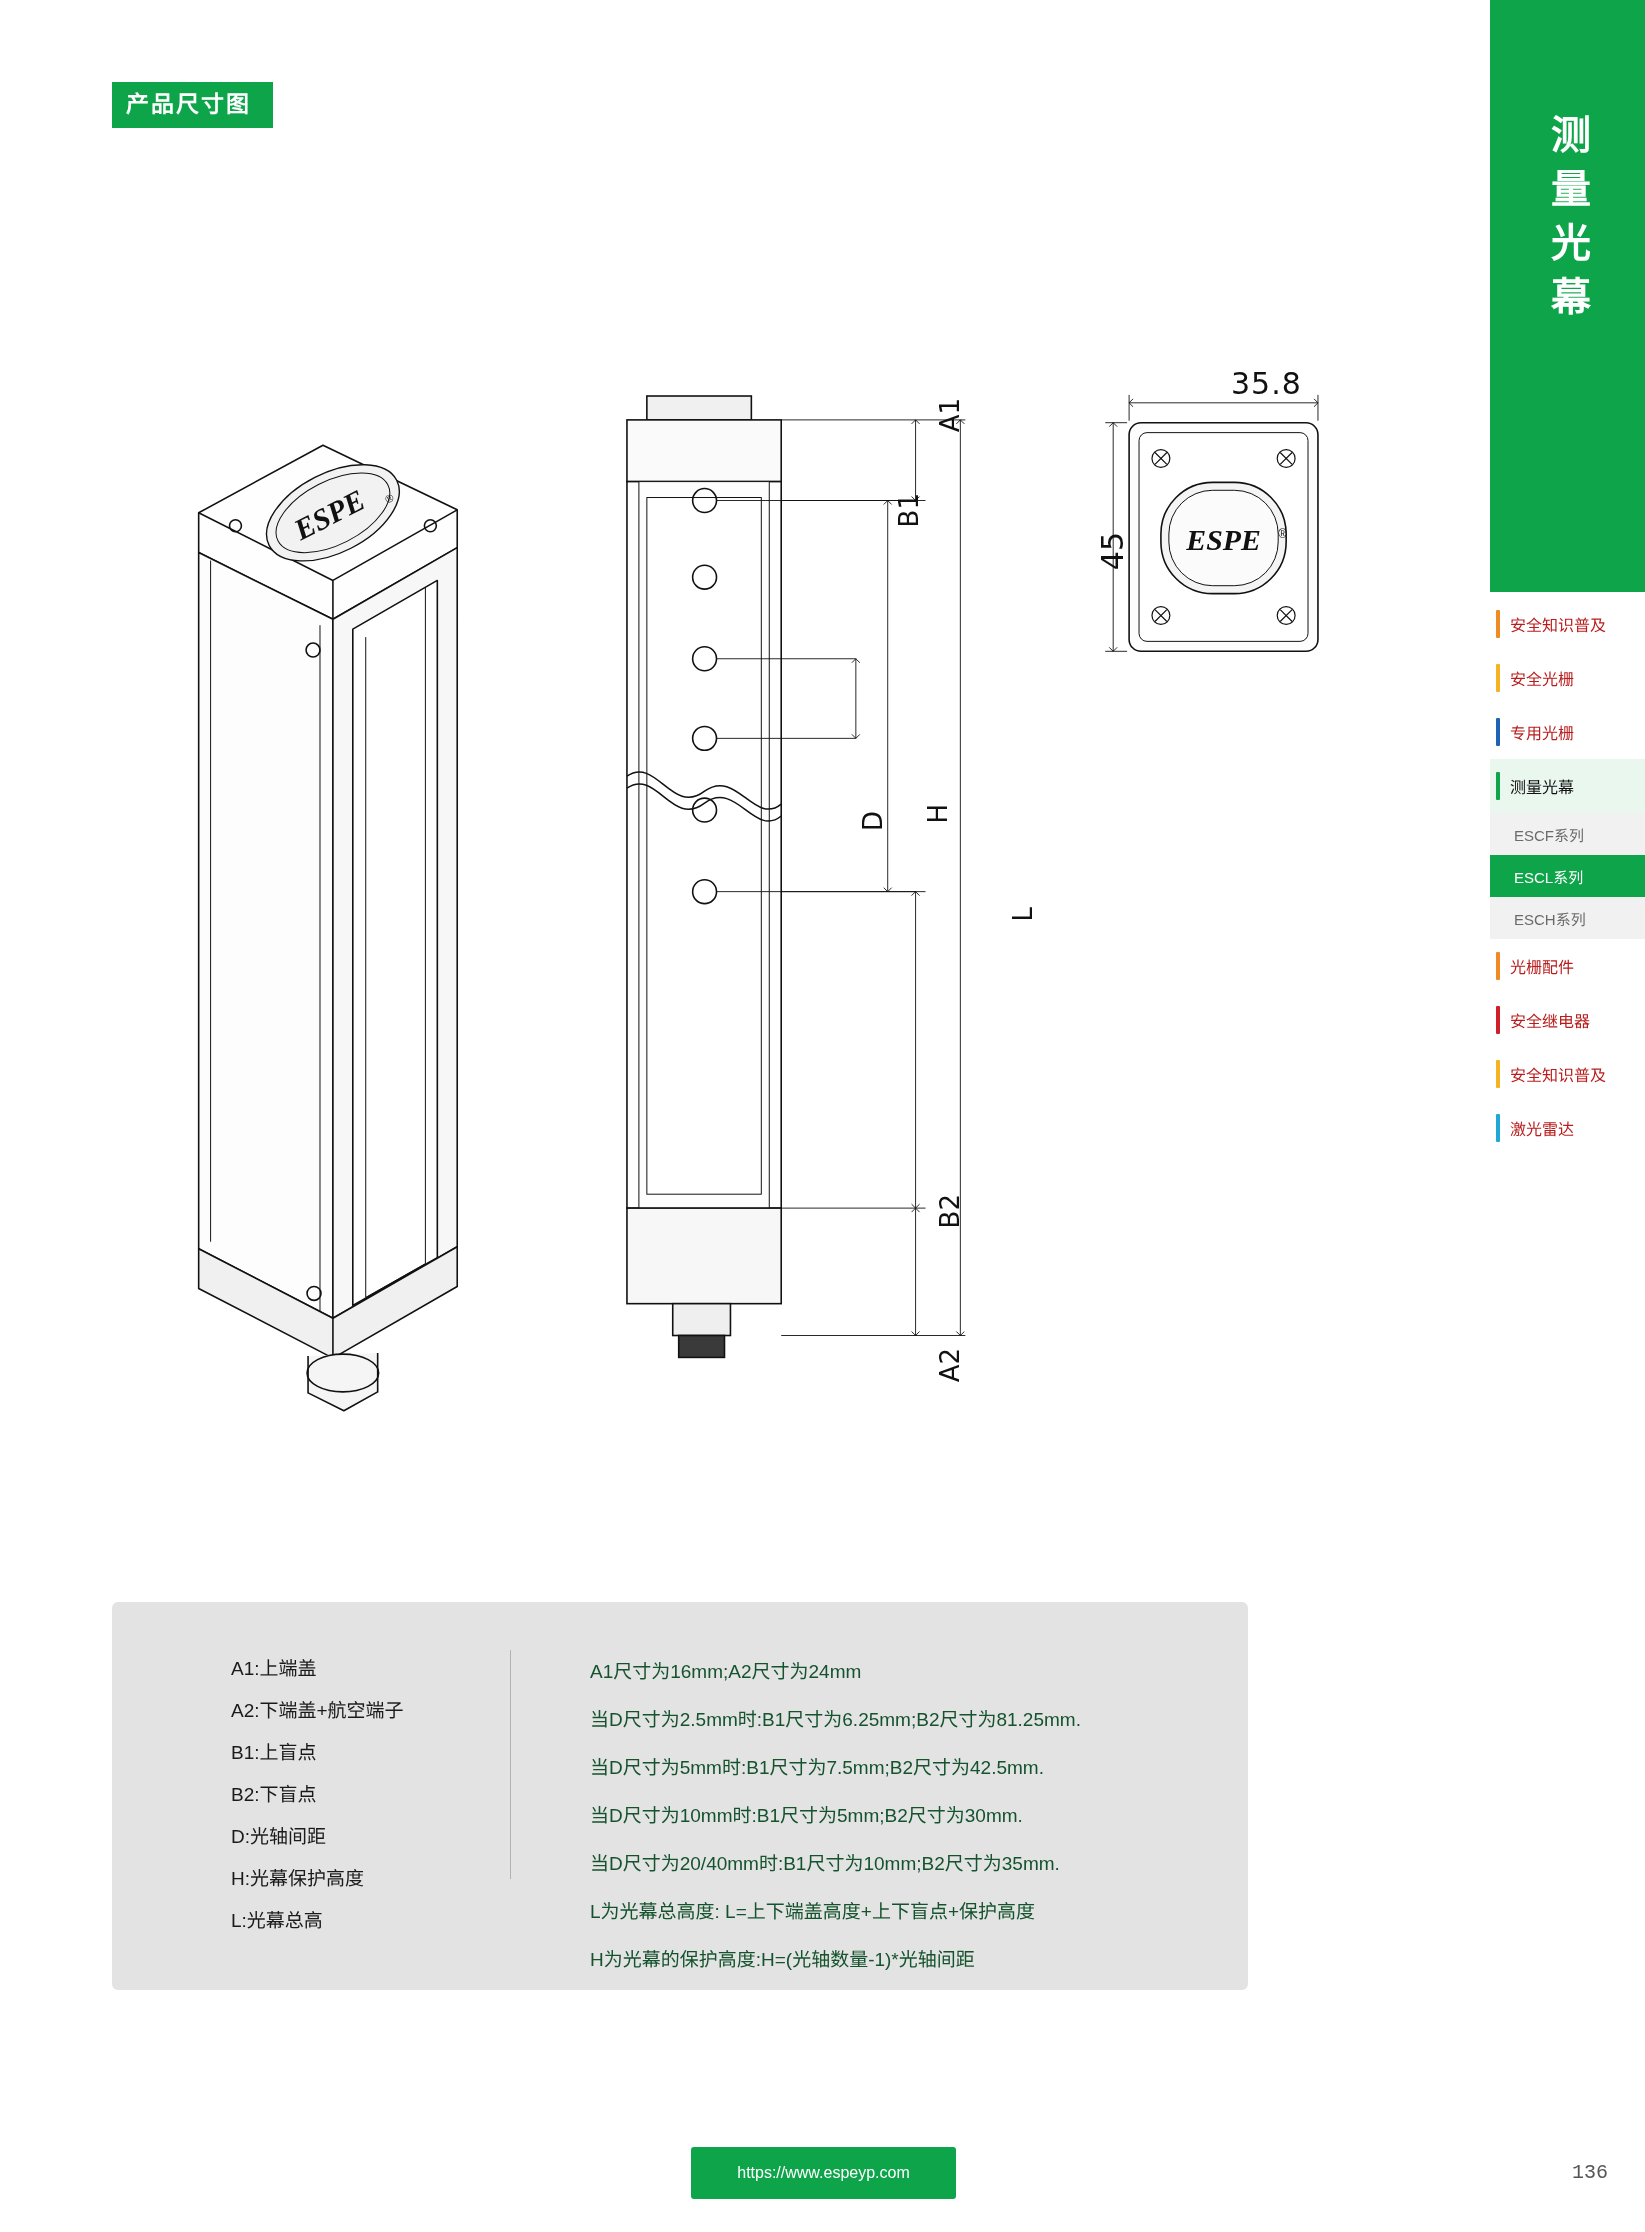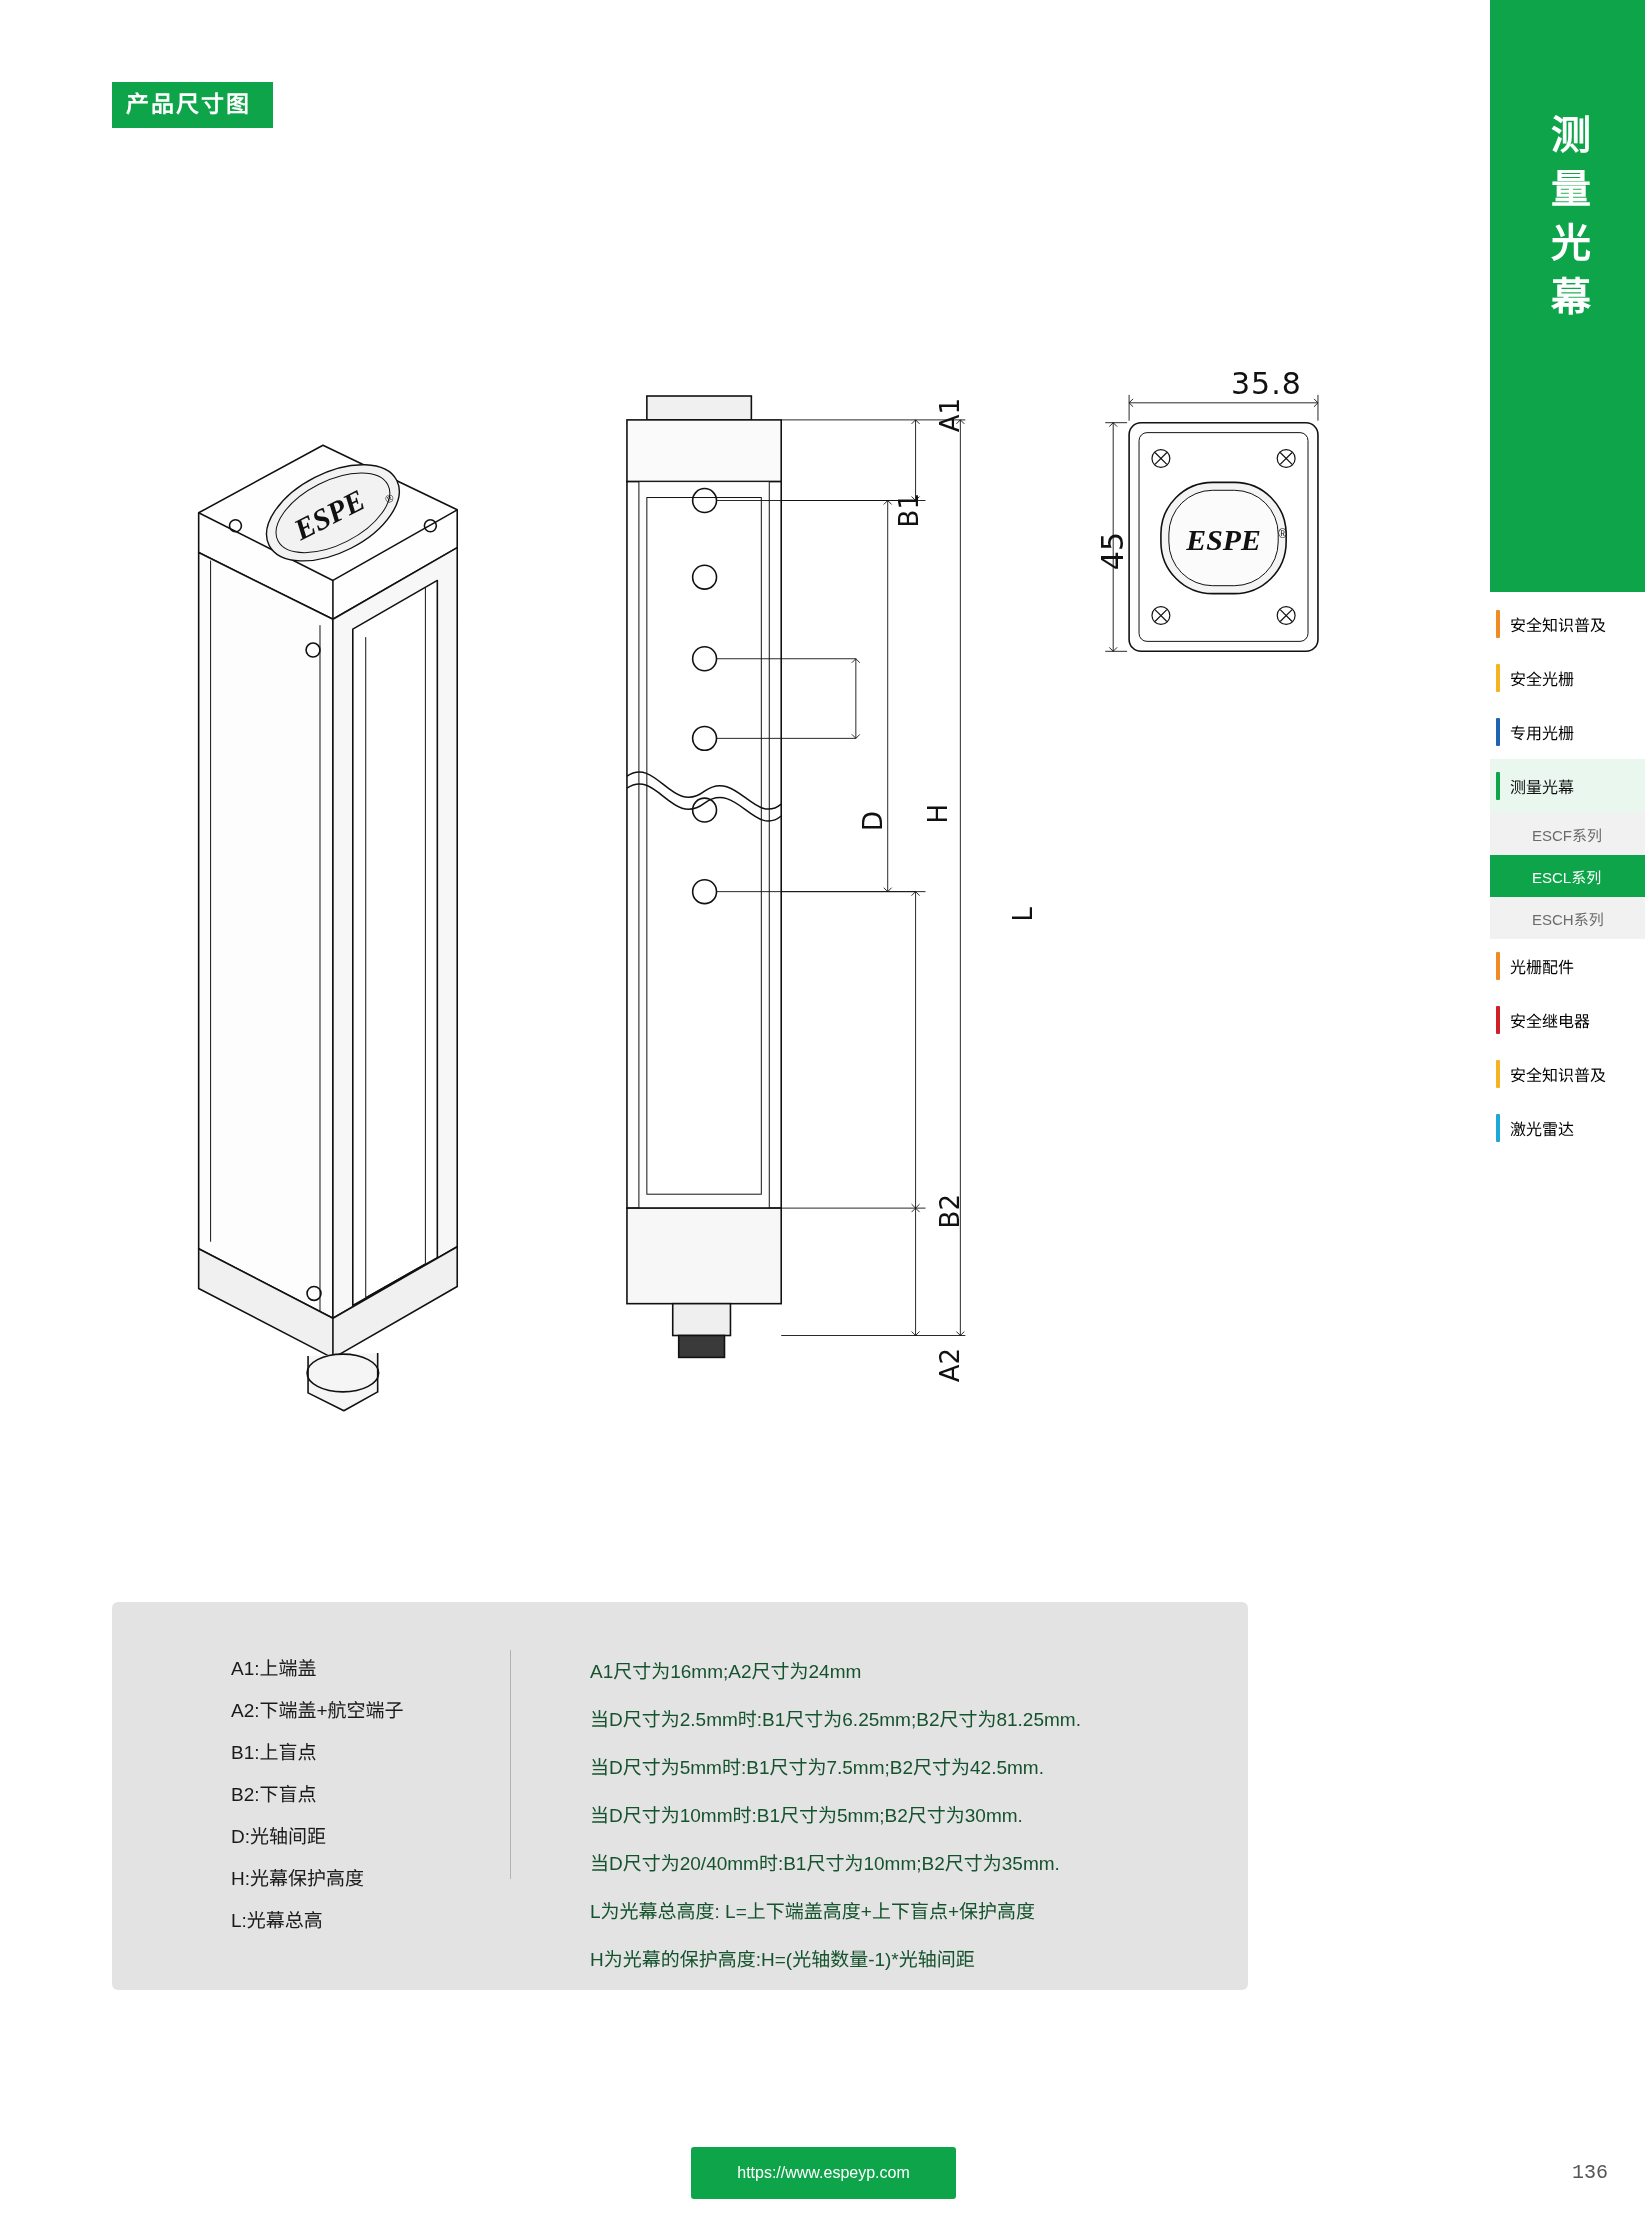--- a/index.html
+++ b/index.html
@@ -36,30 +36,30 @@
     margin-top:-149px;
   }
   .side-menu{
     position:absolute;left:0;top:597px;width:156px;
   }
   .side-item{
     position:relative;
     height:54px;
     display:flex;align-items:center;
     padding-left:20px;
-    font-size:16px;color:#000000;
+    font-size:16px;color:#b91c1c;
     box-sizing:border-box;
     background:#ffffff;
   }
   .side-item .bar{
     position:absolute;left:6px;top:13px;width:4px;height:28px;border-radius:1px;
   }
   .side-item.sub{
     font-size:15px;color:#6b6b6b;background:#f1f1f1;
-    height:42px;padding-left:42px;
+    height:42px;padding-left:24px;
   }
   .side-item.sub.active{
     background:#0ea54a;color:#ffffff;
   }
   .side-item.cat-active{
     background:#e9f7ef;color:#111;
   }
   
   .drawing{
     position:absolute;left:0;top:0;width:1483px;height:1552px;

